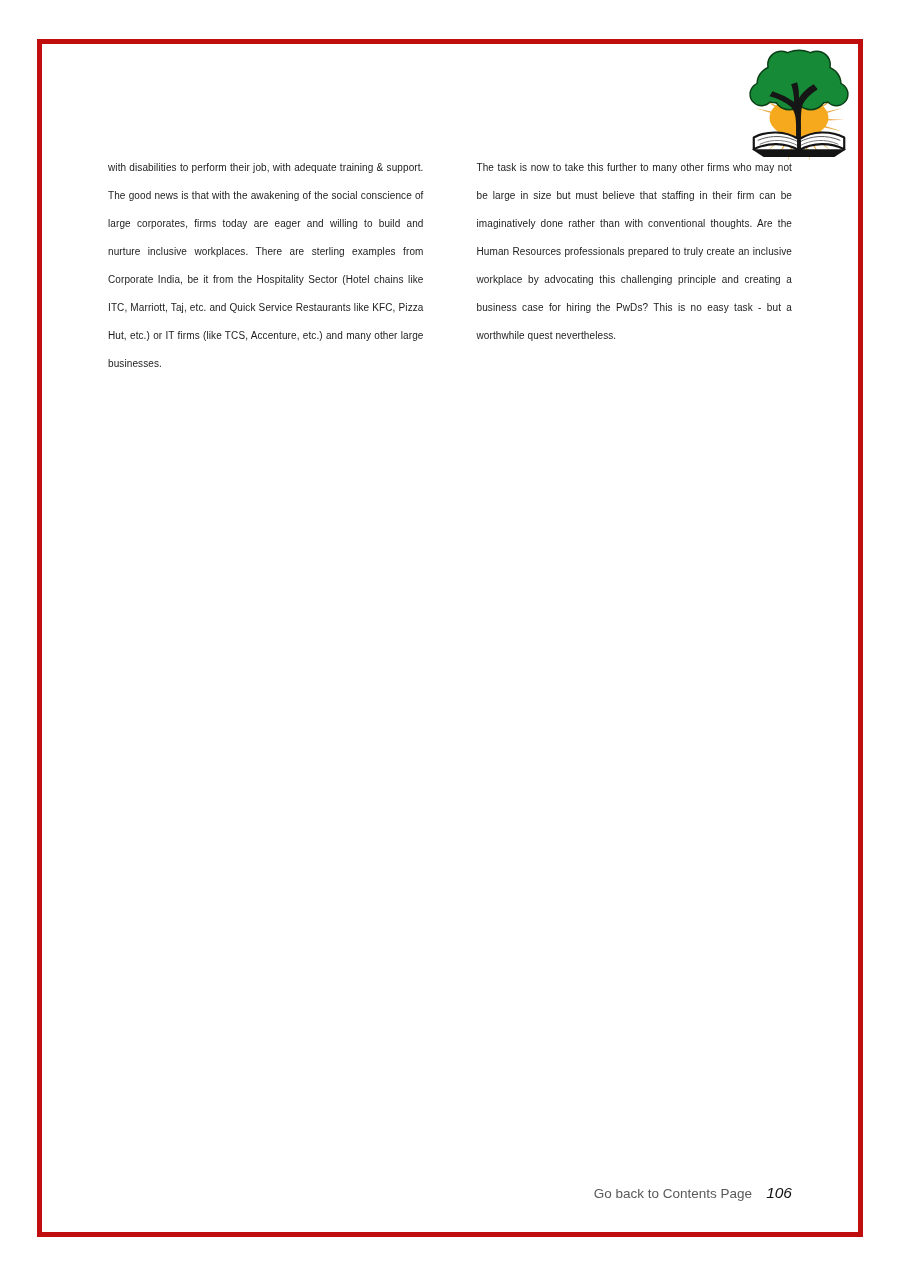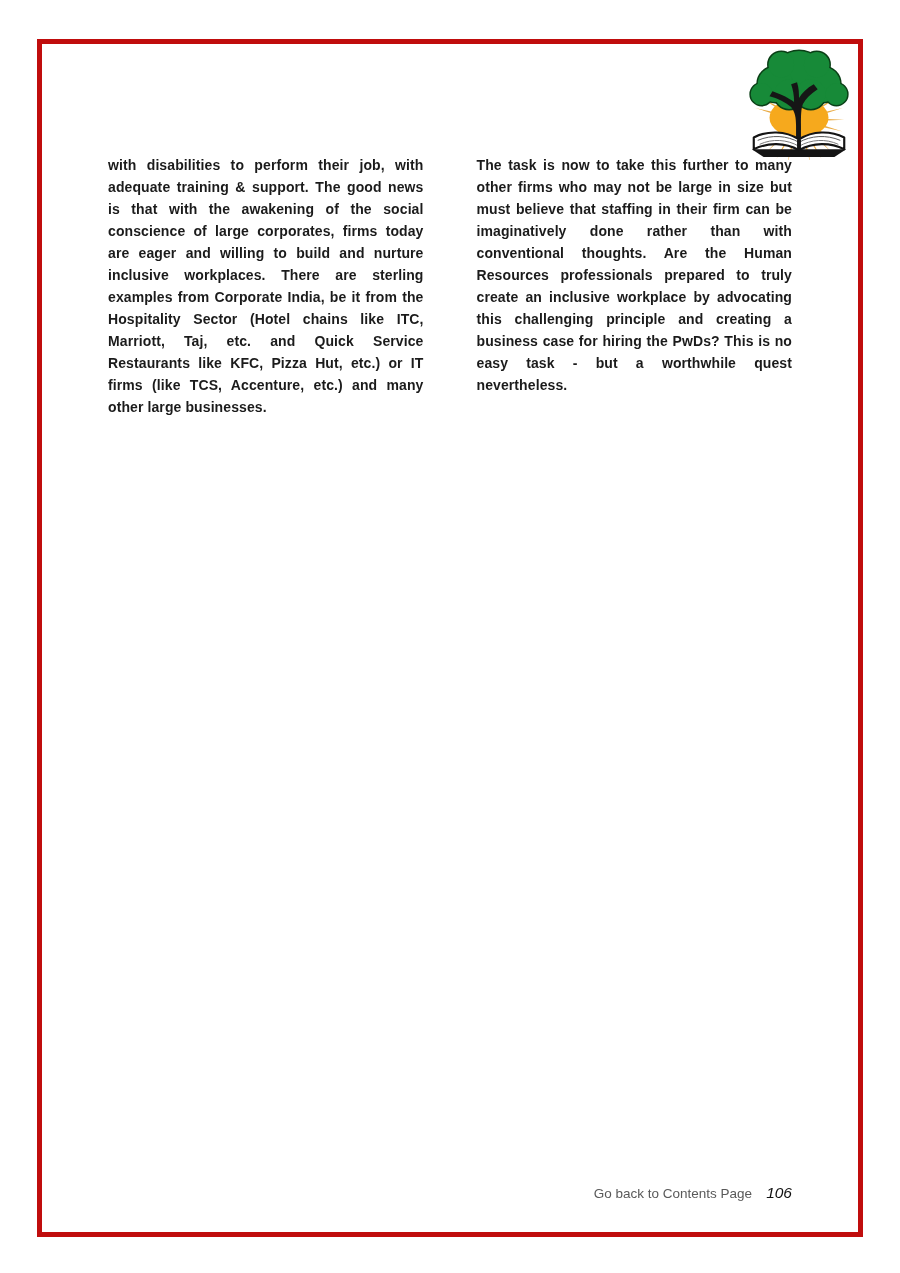--- a/index.html
+++ b/index.html
@@ -35,27 +35,26 @@
   .columns {
     position: absolute;
     left: 66px;
     right: 66px;
     top: 110px;
     display: flex;
     gap: 53px;
   }
   .col {
     flex: 1 1 0;
-    font-size: 14px;
-    line-height: 22px;
+    font-size: 10px;
+    line-height: 28px;
     color: #1b1b1b;
     text-align: justify;
     text-align-last: left;
     letter-spacing: 0.1px;
-    font-weight: bold;
   }
   .footer {
     position: absolute;
     right: 66px;
     bottom: 30px;
     display: flex;
     align-items: baseline;
     gap: 14px;
     margin-top: 12px;
   }

